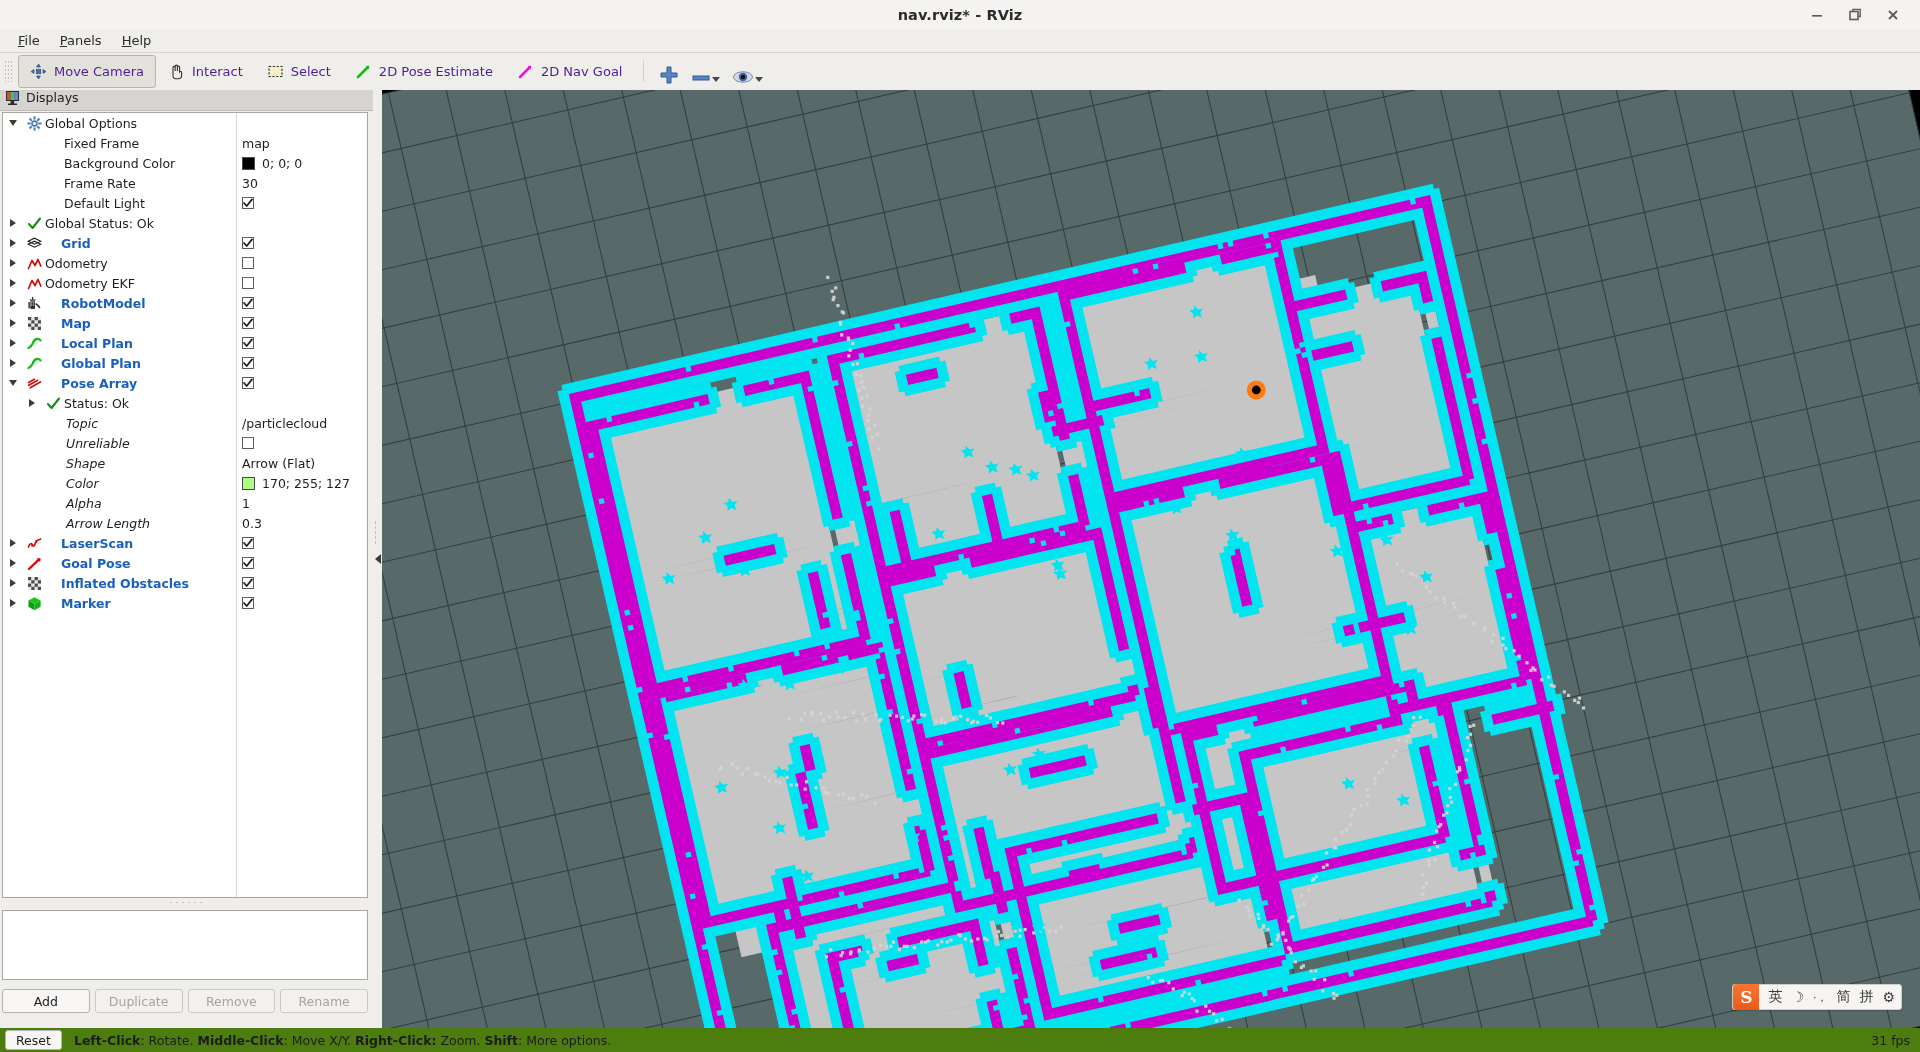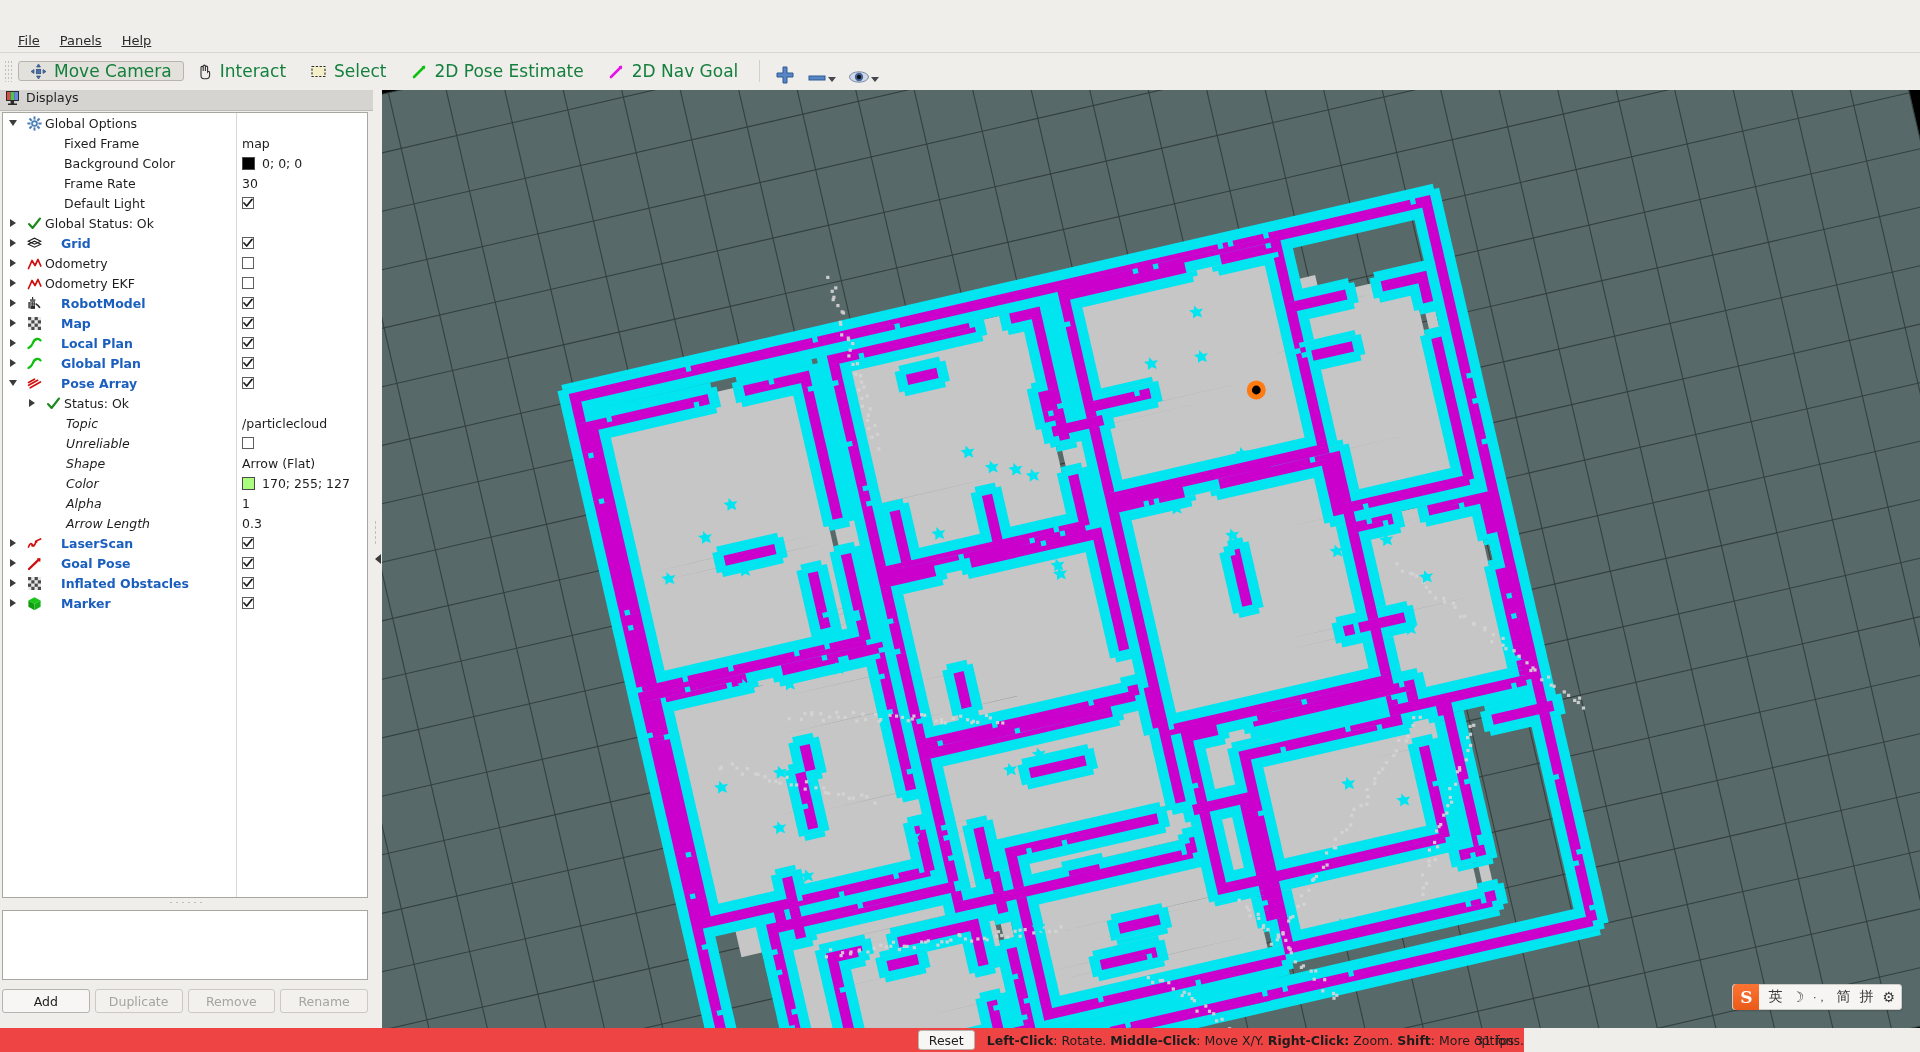--- a/index.html
+++ b/index.html
@@ -21,34 +21,34 @@
   .win-buttons { position: absolute; right: 8px; top: 0; height: 29px; display: flex; align-items: center; gap: 0; }
   .win-btn { width: 38px; height: 29px; display: flex; align-items: center; justify-content: center; color: #5b5b5b; }
   .win-btn svg { display: block; }
 
   
   .menubar {
     position: absolute; top: 29px; left: 0; width: 1920px; height: 24px;
     background: #efeeeb; display: flex; align-items: center; padding-left: 8px;
     border-bottom: 1px solid #d8d6d2;
   }
-  .menu-item { font-size: 13px; color: #2b2b2b; padding: 2px 10px; text-decoration: underline; }
+  .menu-item { font-size: 13px; color: #2b2b2b; padding: 2px 10px; }
   .menu-item u { text-decoration: underline; }
 
   
   .toolbar {
     position: absolute; top: 54px; left: 0; width: 1920px; height: 34px;
     background: #efeeeb; display: flex; align-items: center; padding-left: 4px;
   }
   .tb-grip { width: 10px; height: 22px;
     background-image: radial-gradient(#bdbbb6 1px, transparent 1px);
     background-size: 3px 4px; margin-right: 4px; opacity:.9; }
   .tb-btn {
-    display: flex; align-items: center; gap: 7px; height: 20px;
-    padding: 0 11px; font-size: 17px; color: #15803d; border: 1px solid transparent;
+    display: flex; align-items: center; gap: 7px; height: 33px;
+    padding: 0 11px; font-size: 13px; color: #4c1d95; border: 1px solid transparent;
     border-radius: 3px; white-space: nowrap;
   }
   .tb-btn.active { background: #e3e1dc; border: 1px solid #b8b5af; }
   .tb-sep { width: 1px; height: 22px; background: #d2d0cb; margin: 0 9px; }
   .tb-icon-btn { display: flex; align-items: flex-end; gap: 1px; padding: 0 6px; height: 28px; }
   .dropcaret { width: 0; height: 0; border-left: 4px solid transparent; border-right: 4px solid transparent;
     border-top: 5px solid #44484d; margin-bottom: 3px; }
 
   
   .left-panel { position: absolute; top: 90px; left: 0; width: 373px; height: 962px; background: #efeeeb; }
@@ -81,22 +81,22 @@
 
   .bottom-box { position: absolute; top: 910px; left: 2px; width: 366px; height: 70px; background: #fff; border: 1px solid #a8a6a1; }
   .splitter-dots { position: absolute; top: 900px; left: 168px; width: 34px; height: 5px;
     background-image: radial-gradient(#c2c0bb 1px, transparent 1px); background-size: 6px 5px; }
   .btn-row { position: absolute; top: 989px; left: 2px; width: 366px; height: 24px; display: flex; gap: 5px; }
   .pbtn { flex: 1; height: 24px; border: 1px solid #b5b3ae; border-radius: 3px; background: #f7f6f4;
     font-size: 12.5px; color: #1d1d1d; display: flex; align-items: center; justify-content: center; }
   .pbtn.disabled { color: #a6a49f; background: #f2f1ee; border-color: #ccc9c4; }
 
   
-  .statusbar { position: absolute; bottom: 0; left: 0; width: 1524px; height: 24px; background: #ef4444;
-    display: flex; align-items: center; justify-content: flex-end; }
+  .statusbar { position: absolute; bottom: 0; left: 0; width: 1920px; height: 24px; background: #4d7c0f;
+    display: flex; align-items: center; }
   .reset-btn { margin-left: 5px; height: 20px; padding: 0 10px; border: 1px solid #b5b3ae; border-radius: 3px;
     background: #f7f6f4; font-size: 12.5px; color: #1d1d1d; display: flex; align-items: center; }
   .status-hint { margin-left: 12px; font-size: 12.5px; color: #1d1d1d; }
   .status-hint b { font-weight: bold; }
   .fps { position: absolute; right: 10px; font-size: 12.5px; color: #1d1d1d; }
 
   
   .view3d { position: absolute; top: 90px; left: 382px; width: 1538px; height: 938px;
     background: #000; overflow: hidden; }
   .view3d svg { display: block; }
@@ -117,20 +117,41 @@
     border-radius: 4px 0 0 4px; color: #fff; font-size: 17px; font-weight: bold;
     display: flex; align-items: center; justify-content: center; font-family: "DejaVu Serif", serif; }
   .ime-item { font-size: 14px; color: #3a3a3a; }
   .ime-item.small { font-size: 11px; }
 </style>
 </head>
 <body>
 
 <div id="app">
 
+  <div class="titlebar">
+    <span class="titlebar-text">nav.rviz* - RViz</span>
+    <div class="win-buttons">
+      <div class="win-btn">
+        <svg width="12" height="12">
+            <rect x="1" y="6" width="10" height="1.6" fill="#5b5b5b"></rect>
+          </svg>
+      </div>
+      <div class="win-btn">
+        <svg width="13" height="13">
+            <rect x="1" y="3.5" width="8" height="8" fill="none" stroke="#5b5b5b" stroke-width="1.6"></rect>
+            <path d="M4 3.2 V1.4 H11.2 V8.5 H9.6" fill="none" stroke="#5b5b5b" stroke-width="1.4"></path>
+          </svg>
+      </div>
+      <div class="win-btn">
+        <svg width="12" height="12">
+            <path d="M2 2 L10 10 M10 2 L2 10" stroke="#5b5b5b" stroke-width="1.8"></path>
+          </svg>
+      </div>
+    </div>
+  </div>
 
   <div class="menubar">
     <div class="menu-item"><u>F</u><span>ile</span></div>
     <div class="menu-item"><u>P</u>anels</div>
     <div class="menu-item"><u>H</u>elp</div>
   </div>
 
   <div class="toolbar">
     <div class="tb-grip"></div>
 

